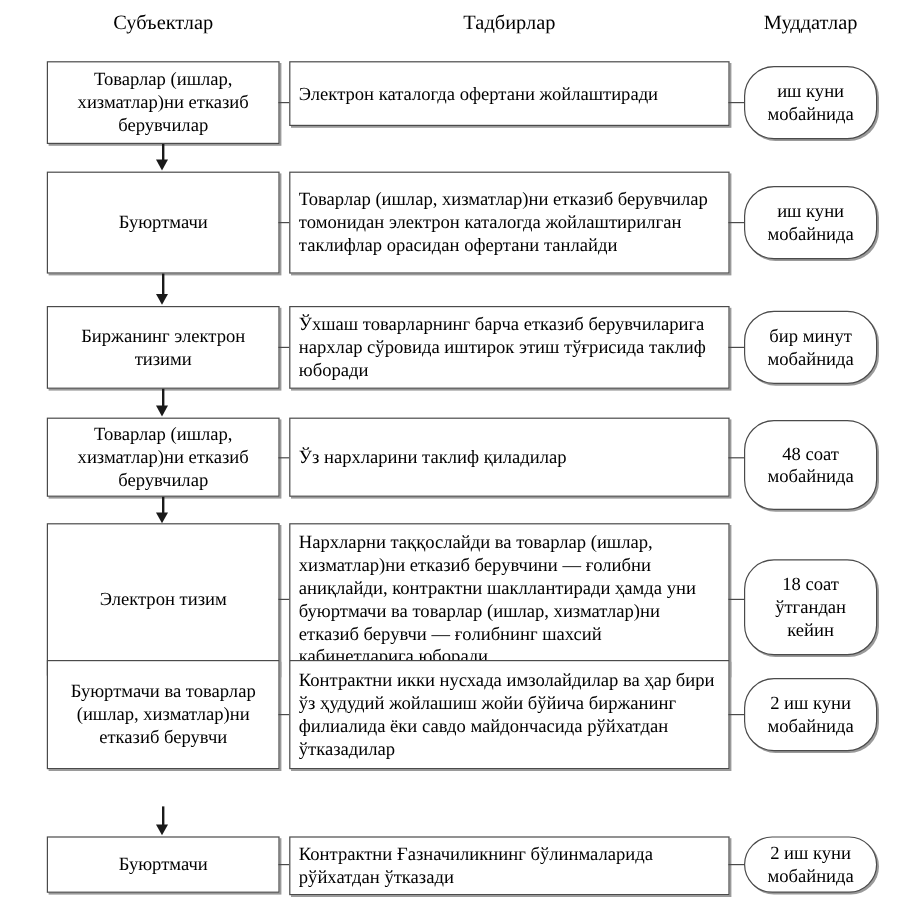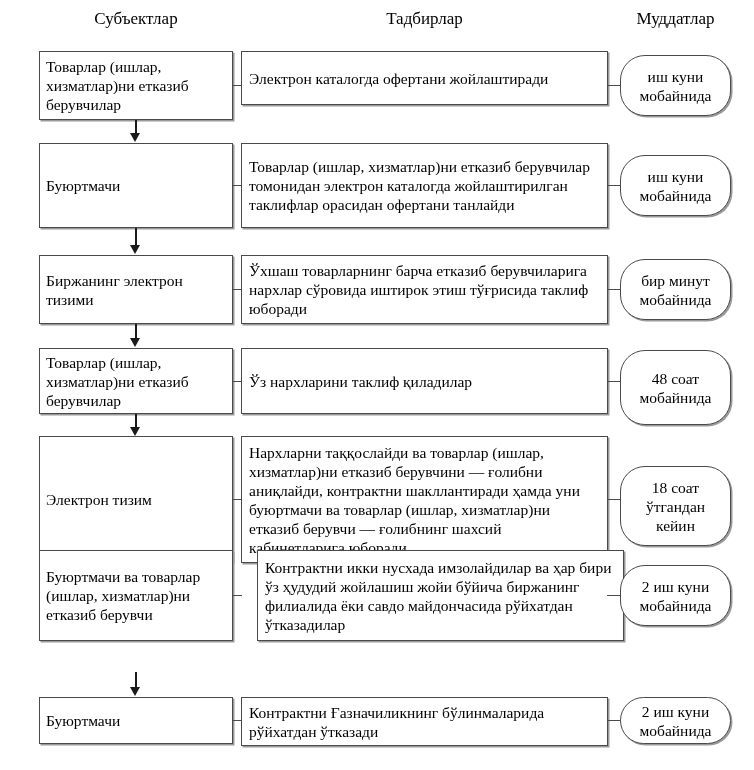--- a/index.html
+++ b/index.html
@@ -55,21 +55,21 @@
     display: flex;
     align-items: center;
     font-size: 15.5px;
     line-height: 19px;
     box-shadow: 1.5px 1.5px 0 0 #9a9a9a;
   }
   .box-subject {
     left: 39px;
     width: 194px;
     justify-content: center;
-    text-align: left;
+    text-align: center;
     padding: 3px 6px;
   }
   .box-measure {
     left: 241px;
     width: 367px;
     justify-content: flex-start;
     text-align: left;
     padding: 4px 7px;
   }
   .box-term {
@@ -197,21 +197,21 @@
     </div>
   </div>
   <div class="vlink" style="top:563px;height:12px;"></div>
   <div class="arrowhead" style="top:573px;"></div>
 
   <div class="row" style="top:550px;height:91px;">
     <div class="box box-subject" style="top:0;height:91px;">
       <span>Буюртмачи ва товарлар (ишлар, хизматлар)ни етказиб берувчи</span>
     </div>
     <div class="hlink hlink-a" style="top:45px;"></div>
-    <div class="box box-measure" style="top:0;height:91px;margin-left:16px;">
+    <div class="box box-measure" style="top:0;height:91px;">
       <span>Контрактни икки нусхада имзолайдилар ва ҳар бири ўз ҳудудий жойлашиш жойи бўйича биржанинг филиалида ёки савдо майдончасида рўйхатдан ўтказадилар</span>
     </div>
     <div class="hlink hlink-b" style="top:45px;"></div>
     <div class="box box-term" style="top:15px;height:61px;">
       <span>2 иш куни мобайнида</span>
     </div>
   </div>
   <div class="vlink" style="top:672px;height:16px;"></div>
   <div class="arrowhead" style="top:687px;"></div>
 

